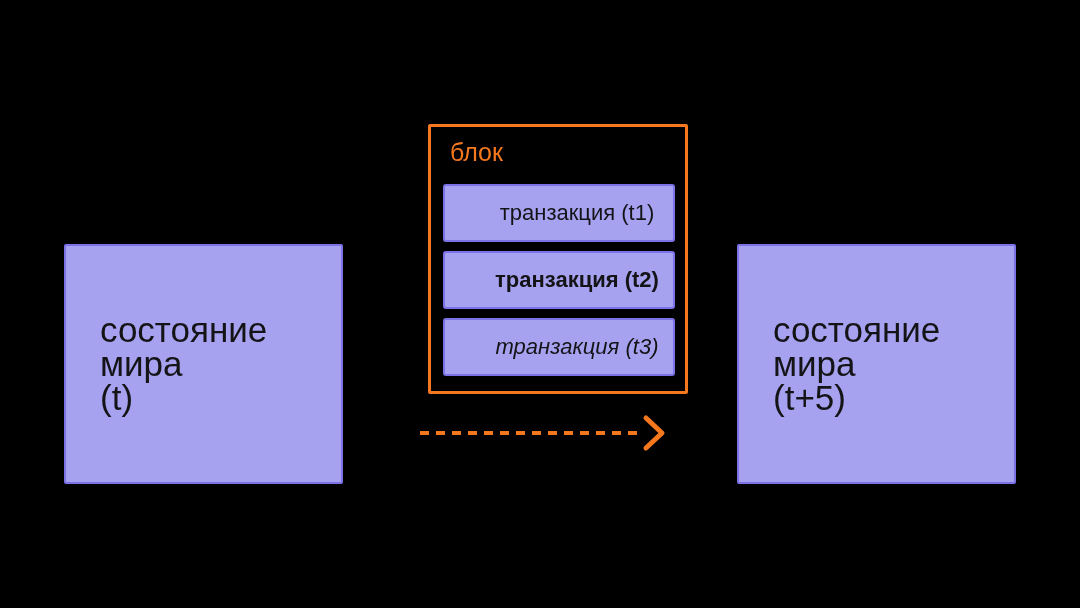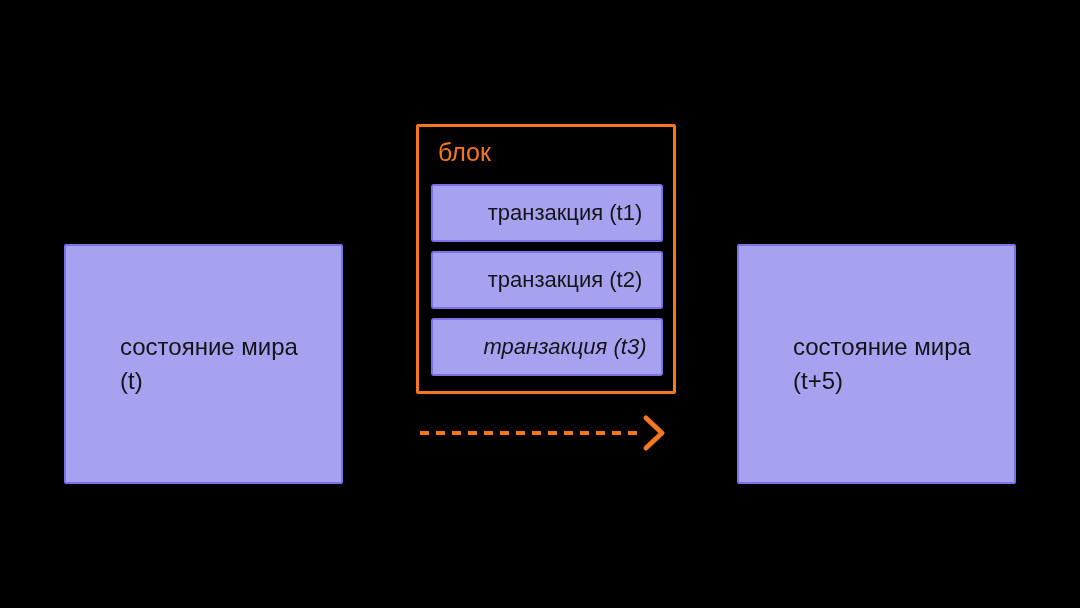--- a/index.html
+++ b/index.html
@@ -23,32 +23,32 @@
   }
   .state-box {
     position: absolute;
     width: 279px; height: 240px;
     background: var(--box-fill);
     border: 2px solid var(--box-border);
     border-radius: 2px;
     display: flex;
     flex-direction: column;
     justify-content: center;
-    padding-left: 54px;
+    padding-left: 34px;
     padding-right: 12px;
     color: var(--text-dark);
-    font-size: 24px;
+    font-size: 35px;
     line-height: 34px;
   }
   .state-box.left  { left: 64px;  top: 244px; }
   .state-box.right { left: 737px; top: 244px; }
 
   .block {
     position: absolute;
-    left: 416px; top: 124px;
+    left: 428px; top: 124px;
     width: 260px; height: 270px;
     border: 3px solid var(--accent-orange);
     border-radius: 2px;
     background: transparent;
   }
   .block-label {
     position: absolute;
     left: 19px; top: 10px;
     color: var(--accent-orange);
     font-size: 25px;
@@ -62,21 +62,21 @@
     border: 2px solid var(--box-border);
     border-radius: 3px;
     display: flex;
     align-items: center;
     justify-content: center;
     color: var(--text-dark);
     font-size: 22px;
     padding-left: 36px;
   }
   .tx-box.t1 { top: 57px;  }
-  .tx-box.t2 { top: 124px; }
+  .tx-box.t2 { top: 124px; font-weight: bold; }
   .tx-box.t3 { top: 191px; font-style: italic; }
 
   .arrow {
     position: absolute;
     left: 416px; top: 413px;
     width: 252px; height: 40px;
     color: var(--accent-orange);
   }
   .arrow svg { display: block; }
 </style>

